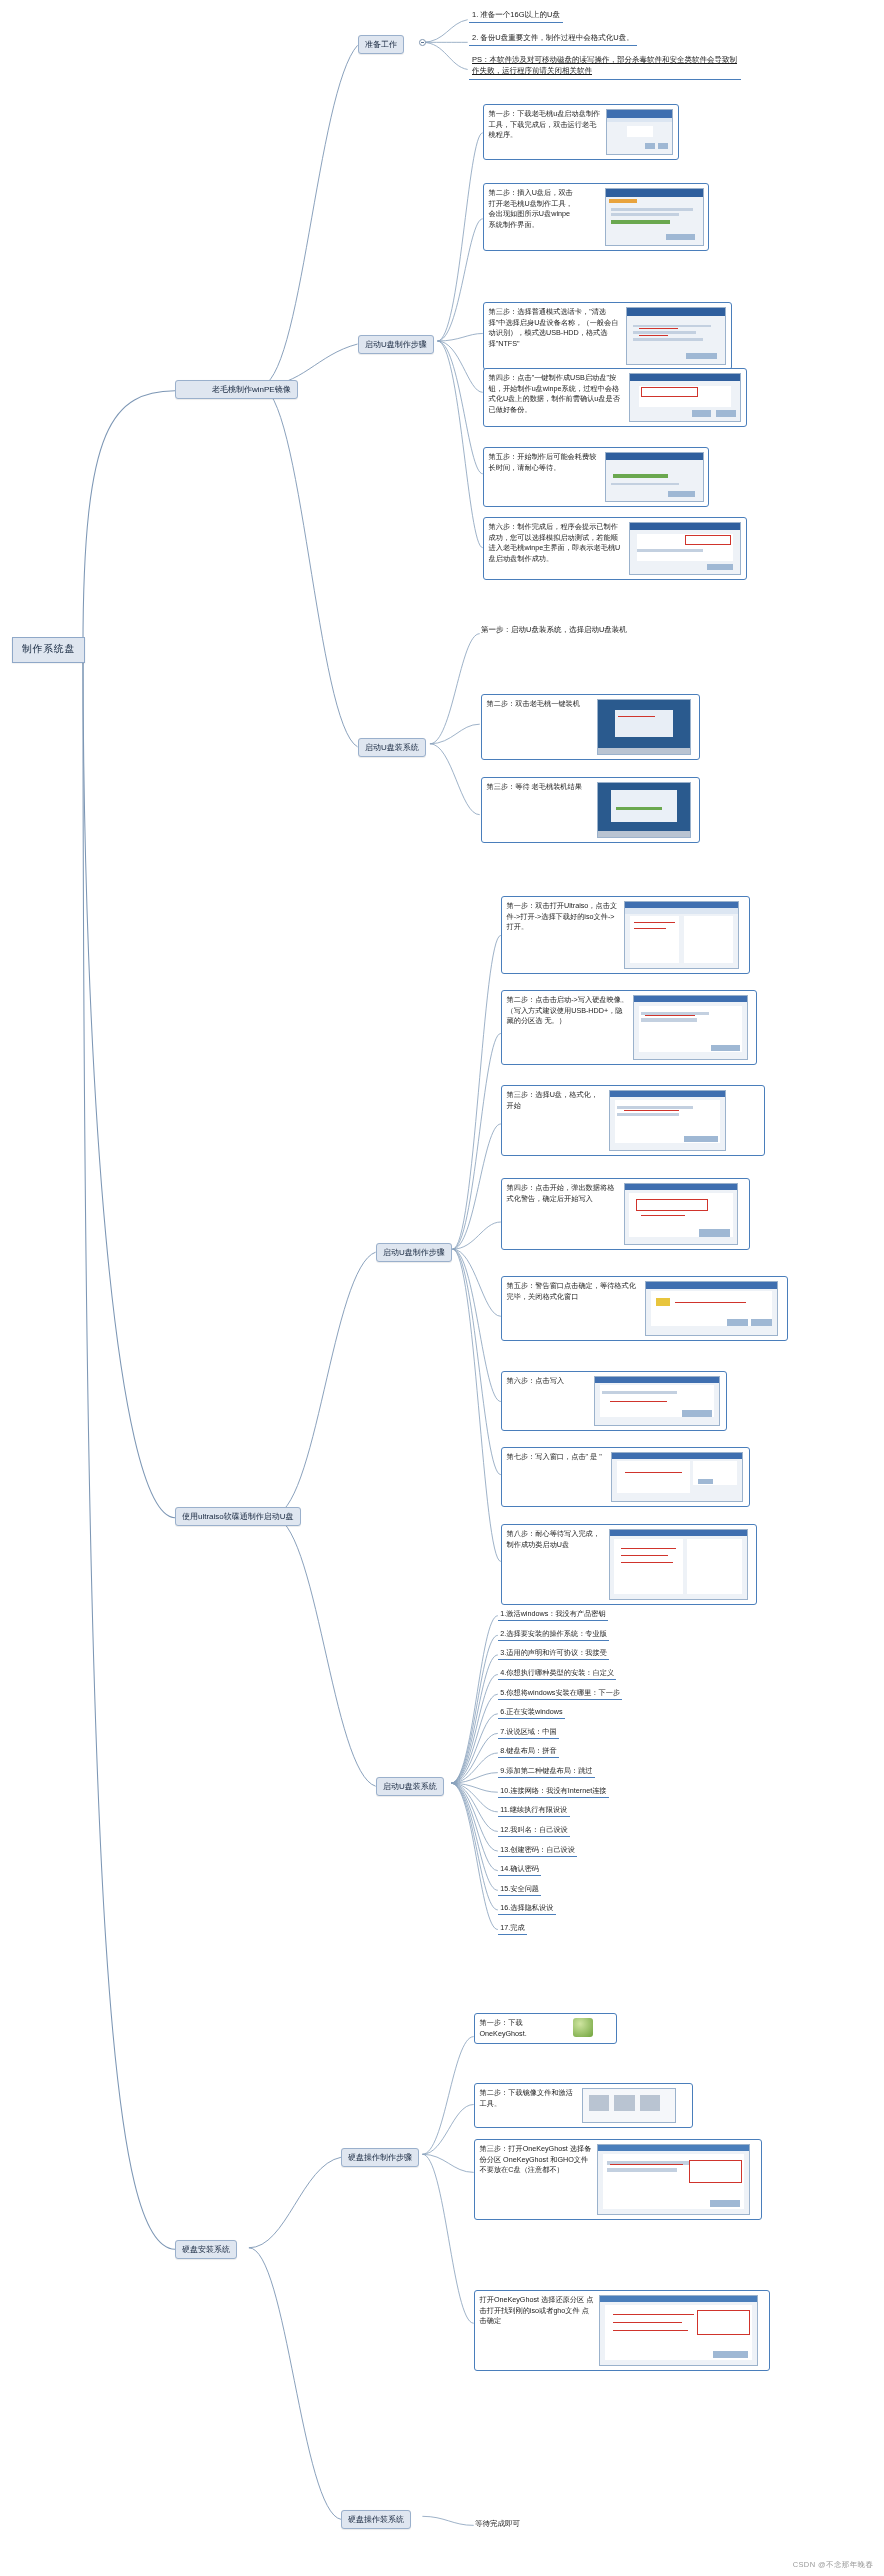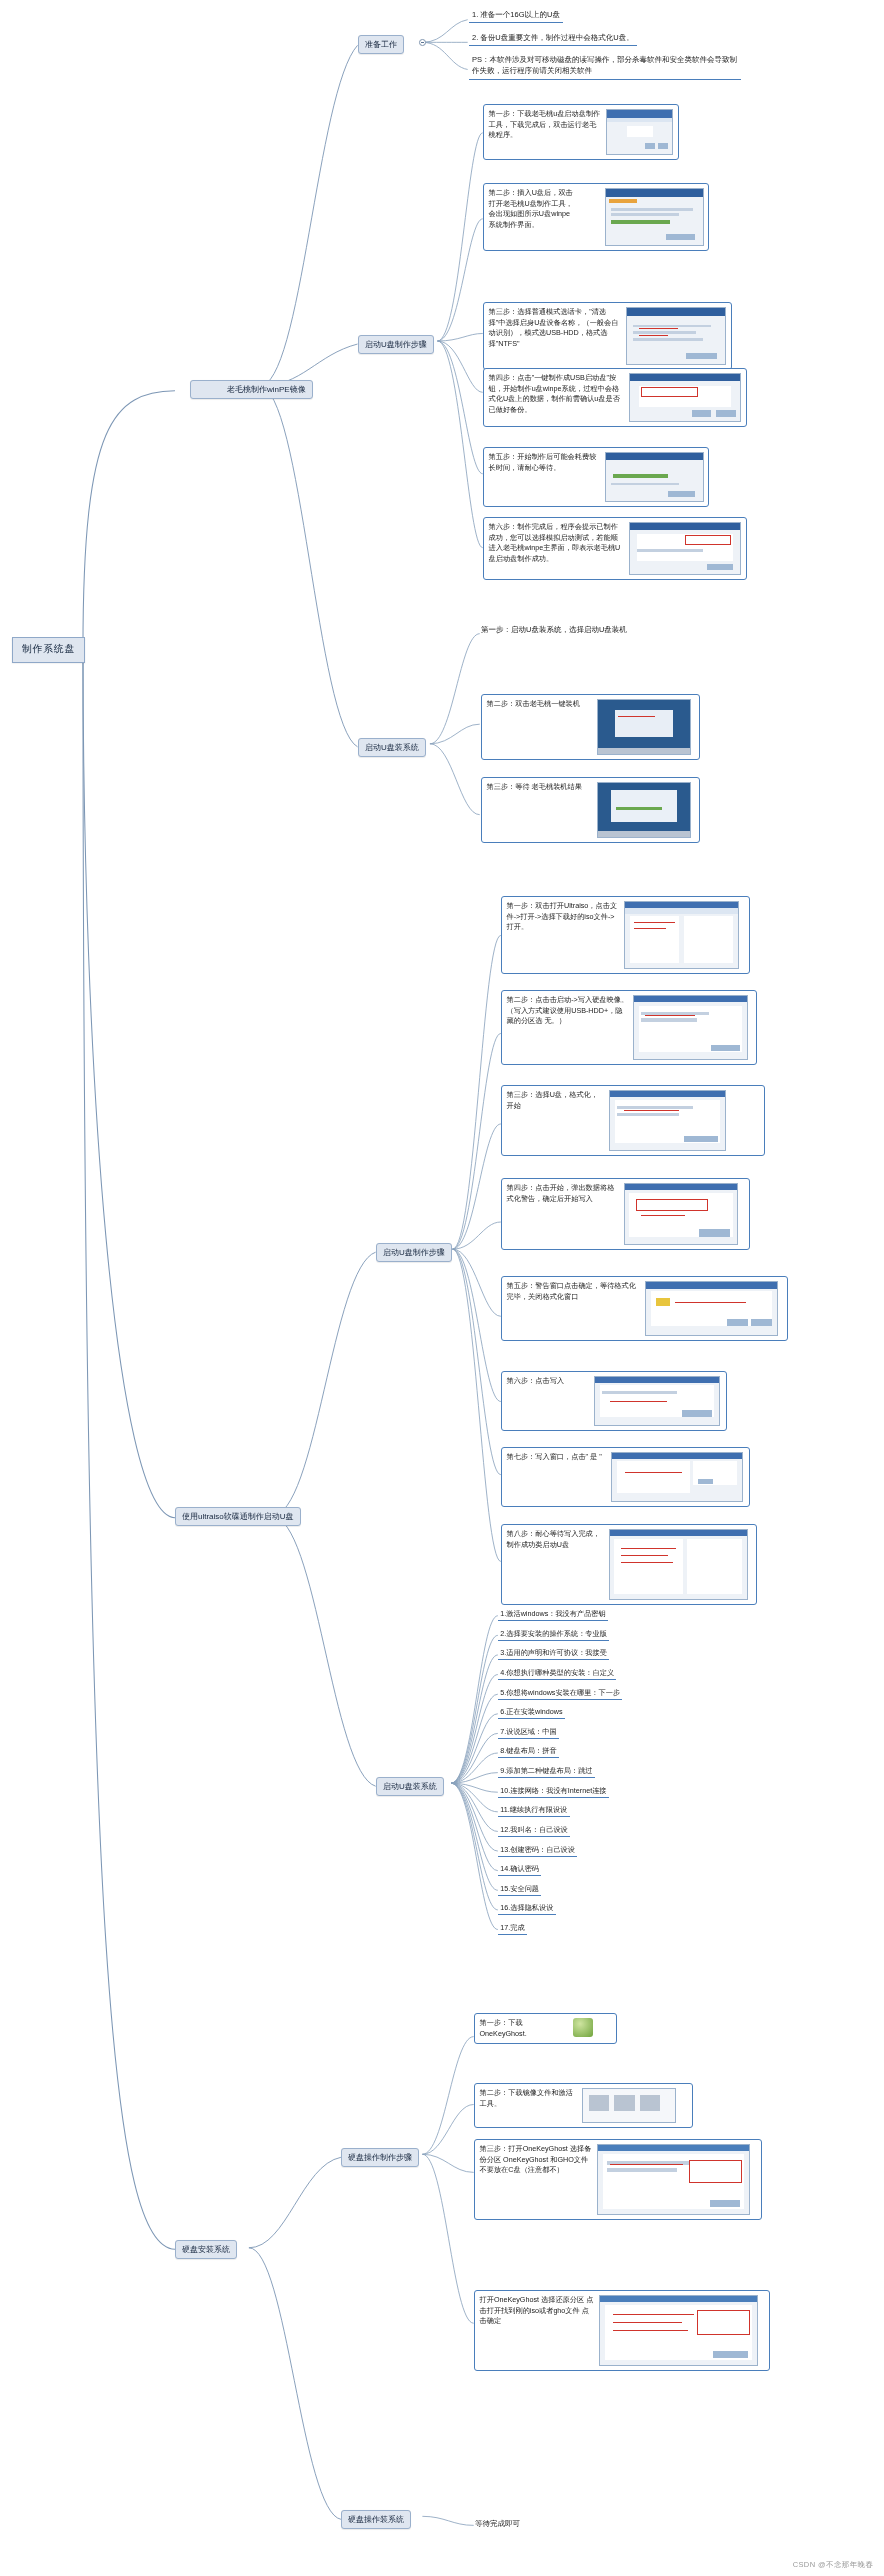--- a/index.html
+++ b/index.html
@@ -26,21 +26,21 @@
   }
   .plain{
     font-size:7.5px;color:#1b1b1b;white-space:nowrap;
     background:transparent;
   }
   
   .uline{
     font-size:7.5px;color:#1b1b1b;padding:0.8px 3px 2.3px 3px;
     border-bottom:1.7px solid #4a7ebb;white-space:nowrap;
   }
-  .uline.wrap{white-space:normal;line-height:1.45;}
+  .uline.wrap{white-space:normal;line-height:1.45;text-decoration:underline;}
 
   
   .picbox{
     border:1px solid #4a7ebb;border-radius:3px;background:#fff;
     display:flex;align-items:flex-start;gap:4.5px;padding:3.8px 4.5px;
     box-sizing:border-box;
   }
   .picbox .txt{font-size:7.2px;line-height:1.5;color:#1b1b1b;}
   .picbox .shot{flex:0 0 auto;border:0.8px solid #9bb2cc;background:#eef2f7;}
 
@@ -154,21 +154,21 @@
       <path d="M560 2856 C 590 2856, 600 3080, 628 3080"></path>
 
       <path d="M560 3336 C 590 3336, 600 3348, 628 3348"></path>
     </g>
   </svg>
 
   <div class="node root" style="left:12px;top:637px;">
     <span>制作系统盘</span>
   </div>
 
-  <div class="node branch" style="left:190px;top:380px;padding-left:36px;">
+  <div class="node branch" style="left:175px;top:380px;padding-left:36px;">
     <span>老毛桃制作winPE镜像</span>
   </div>
 
   <div class="node branch" style="left:358px;top:35px;">
     <span>准备工作</span>
   </div>
   <div class="toggle" style="left:419px;top:39px;"></div>
 
   <div class="node uline" style="left:469px;top:9px;">
     <span>1. 准备一个16G以上的U盘</span>

